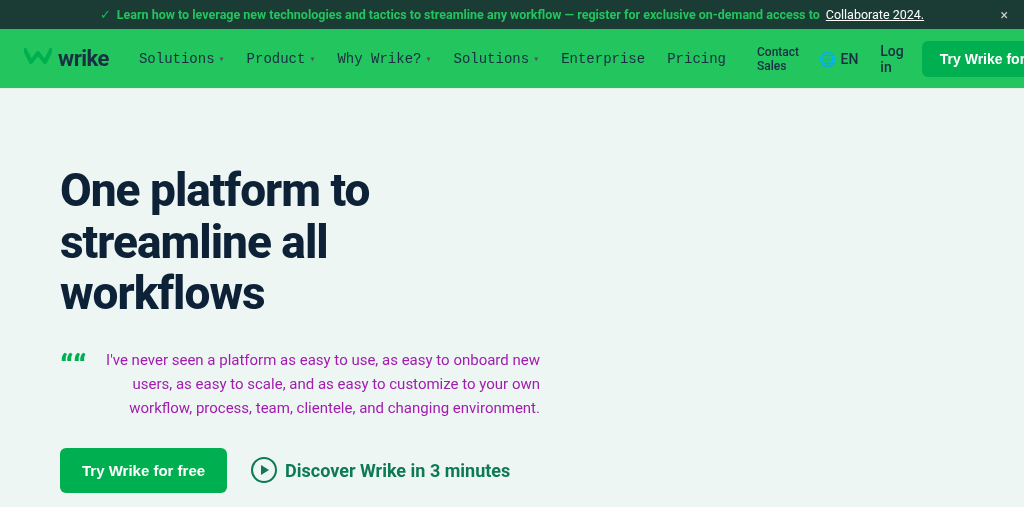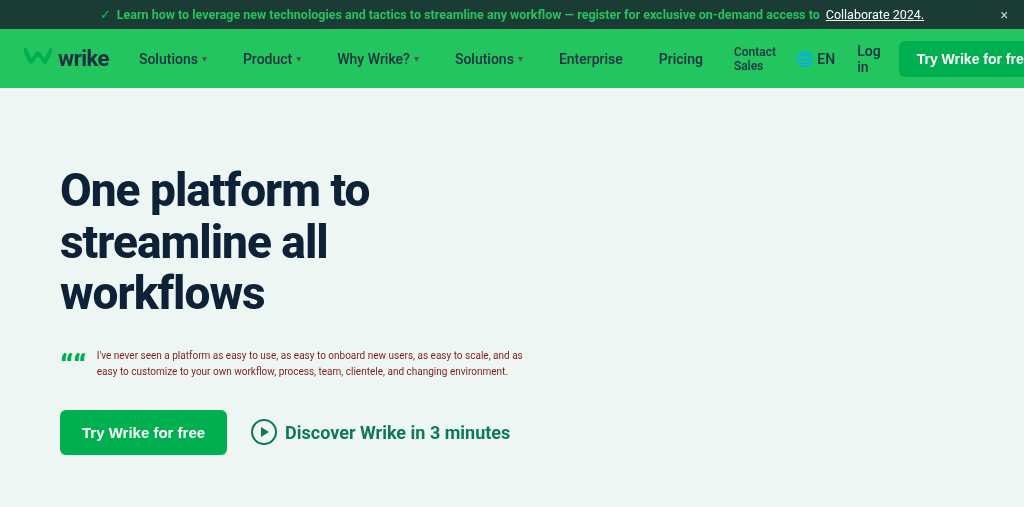--- a/index.html
+++ b/index.html
@@ -66,22 +66,23 @@
     }
     .logo-text {
       font-size: 22px;
       font-weight: 700;
       color: #1a2e44;
       letter-spacing: -0.5px;
     }
     .nav-items {
       display: flex;
       align-items: flex-start;
-      gap: 16px;
+      gap: 2px;
       flex: 1;
+      font-family: Liberation Mono, monospace;
     }
     .nav-item {
       display: flex;
       align-items: center;
       gap: 4px;
       padding: 8px 10px;
       font-size: 14px;
       color: #1a2e44;
       cursor: pointer;
       border-radius: 4px;
@@ -155,23 +156,24 @@
     }
     .quote-marks {
       color: #00b050;
       font-size: 32px;
       font-weight: 900;
       line-height: 1;
       margin-top: 2px;
       flex-shrink: 0;
     }
     .quote-text {
-      font-size: 10px;
-      color: #7f1d1d;
+      font-size: 15px;
+      color: #a21caf;
       line-height: 1.6;
+      text-align: right;
     }
     .quote-author {
       font-size: 12.5px;
       color: #5a7080;
       margin-top: 8px;
       line-height: 1.5;
     }
     .hero-actions {
       display: flex;
       align-items: center;

